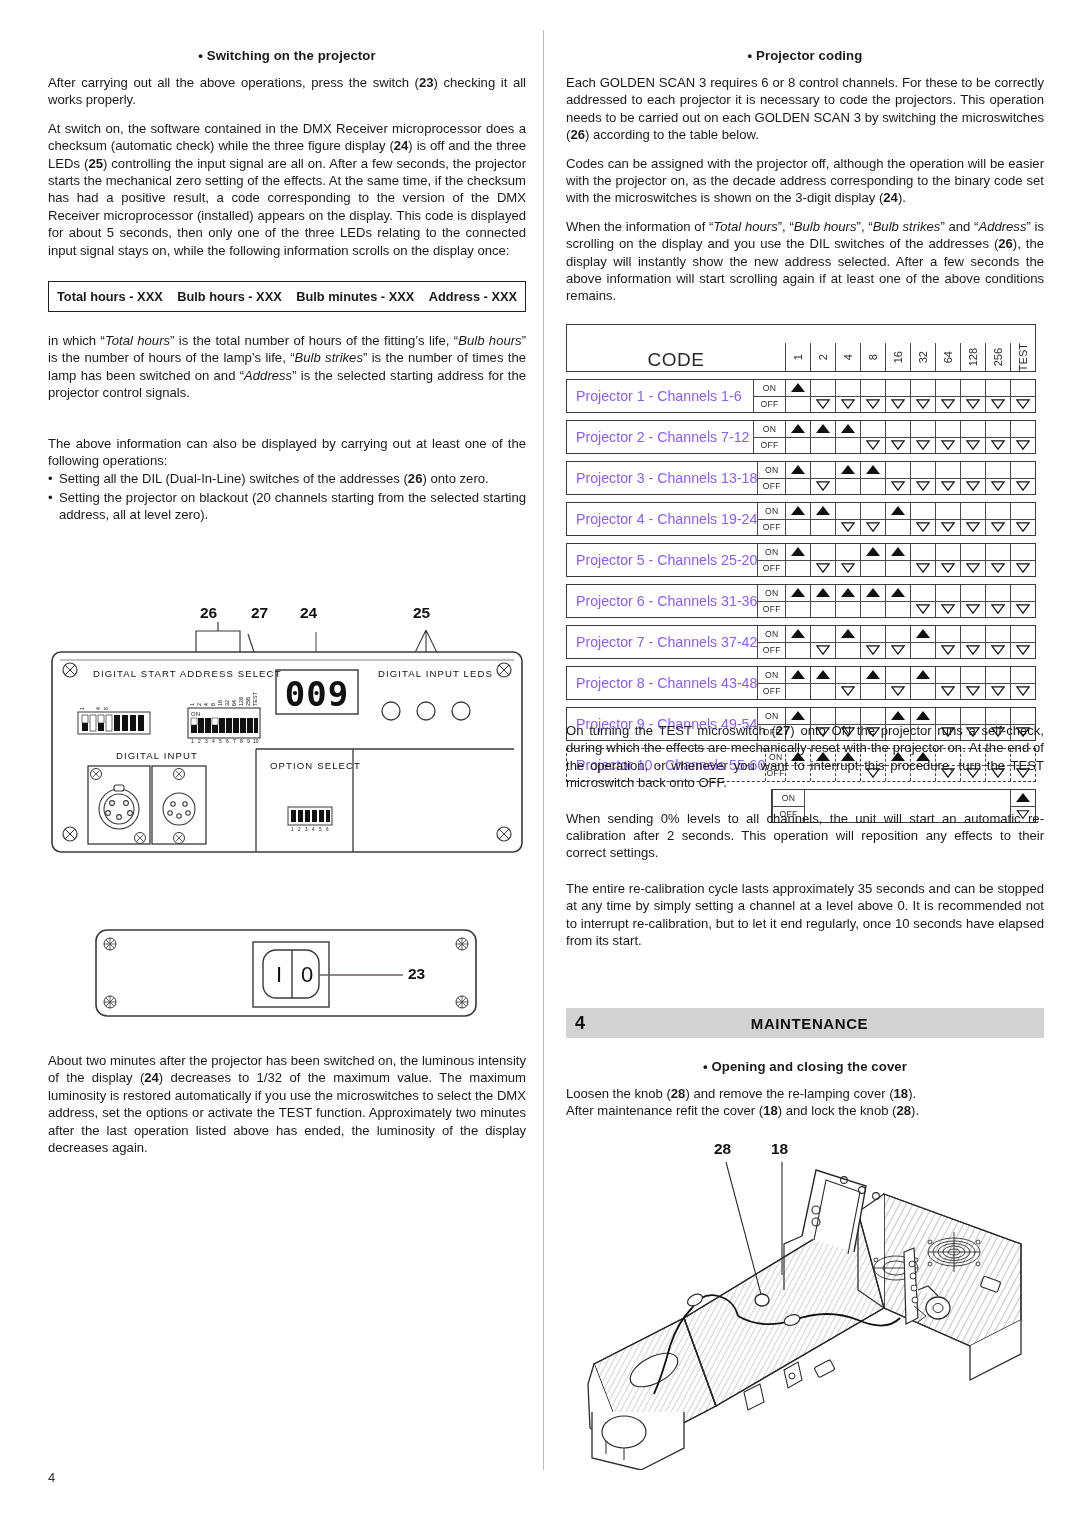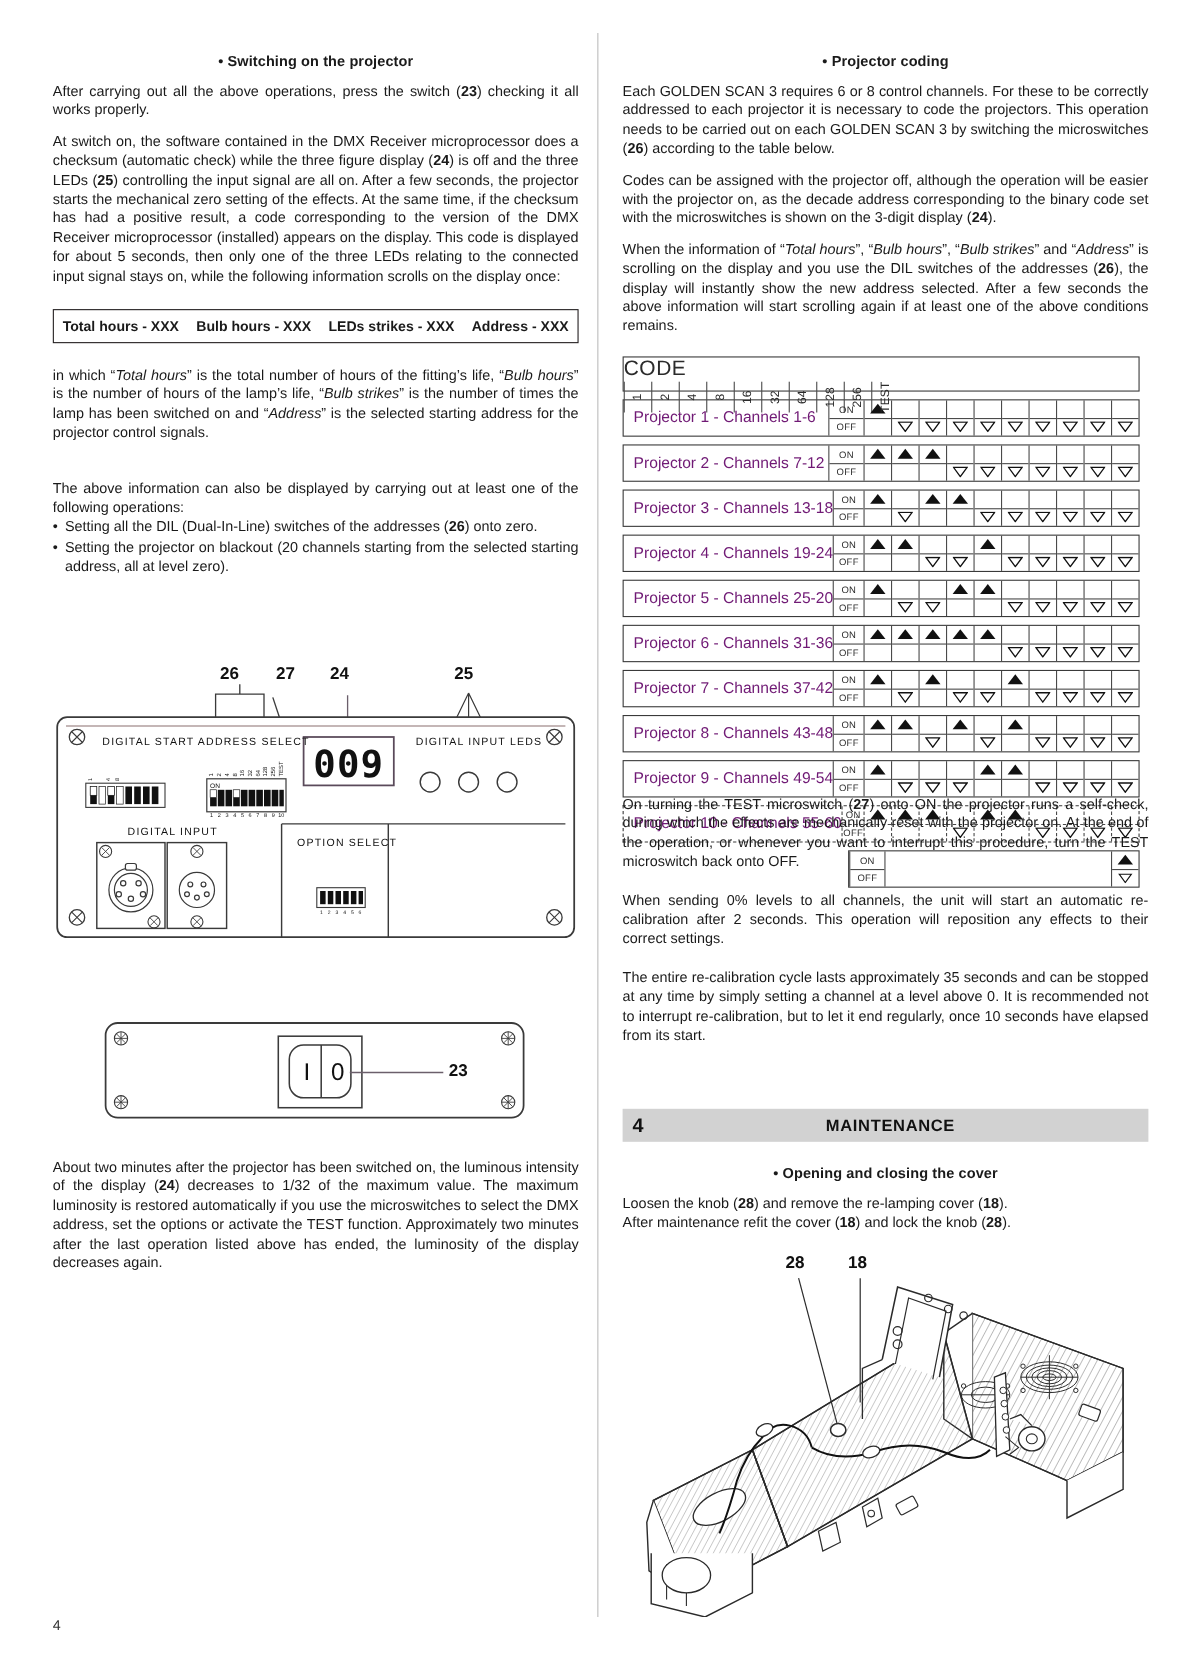--- a/index.html
+++ b/index.html
@@ -47,23 +47,22 @@
   .scrollbox{
     border:1.6px solid #231f20;margin:22px 0 20px 0;
     padding:7px 8px;display:flex;justify-content:space-between;
     font-size:12.8px;font-weight:bold;
   }
   .scrollbox span{white-space:nowrap;}
 
   
   .codewrap{margin-top:12px;}
   .hdrbox{
-    border:1.8px solid #3a3a3a;display:flex;align-items:flex-start;height:32px;
+    border:1.8px solid #3a3a3a;display:flex;align-items:flex-end;height:48px;
     box-sizing:border-box;
-    flex-direction:column;
   }
   .hdr-title{
     flex:1;display:flex;align-items:center;justify-content:center;
     font-size:19px;color:#2b2b2b;letter-spacing:.5px;
   }
   .hdr-cells{display:flex;}
   .hdr-cell{
     width:25px;border-left:1.2px solid #4a4a4a;
     display:flex;align-items:center;justify-content:center;
     box-sizing:border-box;
@@ -73,21 +72,21 @@
     font-size:11px;color:#2b2b2b;white-space:nowrap;
   }
 
   .prow{
     border:1.8px solid #3a3a3a;display:flex;align-items:stretch;height:34px;
     box-sizing:border-box;margin-top:7px;
   }
   .prow.dashed{border:1.8px dashed #3a3a3a;}
   .prow .label{
     flex:1;display:flex;align-items:center;padding-left:9px;
-    font-size:14.2px;color:#701a75;white-space:nowrap;
+    font-size:14.2px;color:#8b5cf6;white-space:nowrap;
   }
   .onoff{
     width:32px;display:flex;flex-direction:column;
     border-left:1.2px solid #4a4a4a;box-sizing:border-box;
   }
   .onoff div{
     flex:1;display:flex;align-items:center;justify-content:center;
     font-size:8.6px;color:#2b2b2b;letter-spacing:.3px;
   }
   .onoff div:first-child{border-bottom:1.2px solid #4a4a4a;}
@@ -151,21 +150,21 @@
   <div class="col col-left">
 
     <h3 class="sub">Switching on the projector</h3>
 
     <p class="body">After carrying out all the above operations, press the switch (<span class="b">23</span>) checking it all works properly.</p>
     <p class="body">At switch on, the software contained in the DMX Receiver microprocessor does a checksum (automatic check) while the three figure display (<span class="b">24</span>) is off and the three LEDs (<span class="b">25</span>) controlling the input signal are all on. After a few seconds, the projector starts the mechanical zero setting of the effects. At the same time, if the checksum has had a positive result, a code corresponding to the version of the DMX Receiver microprocessor (installed) appears on the display. This code is displayed for about 5 seconds, then only one of the three LEDs relating to the connected input signal stays on, while the following information scrolls on the display once:</p>
 
     <div class="scrollbox">
       <span>Total hours - XXX</span>
       <span>Bulb hours - XXX</span>
-      <span>LEDs strikes - XXX</span>
+      <span>Bulb minutes - XXX</span>
       <span>Address - XXX</span>
     </div>
 
     <p class="body">in which “<span class="it">Total hours</span>” is the total number of hours of the fitting’s life, “<span class="it">Bulb hours</span>” is the number of hours of the lamp’s life, “<span class="it">Bulb strikes</span>” is the number of times the lamp has been switched on and “<span class="it">Address</span>” is the selected starting address for the projector control signals.</p>
 
     <div style="height:22px"></div>
 
     <p class="body tight">The above information can also be displayed by carrying out at least one of the following operations:</p>
 
     <ul class="ops">

